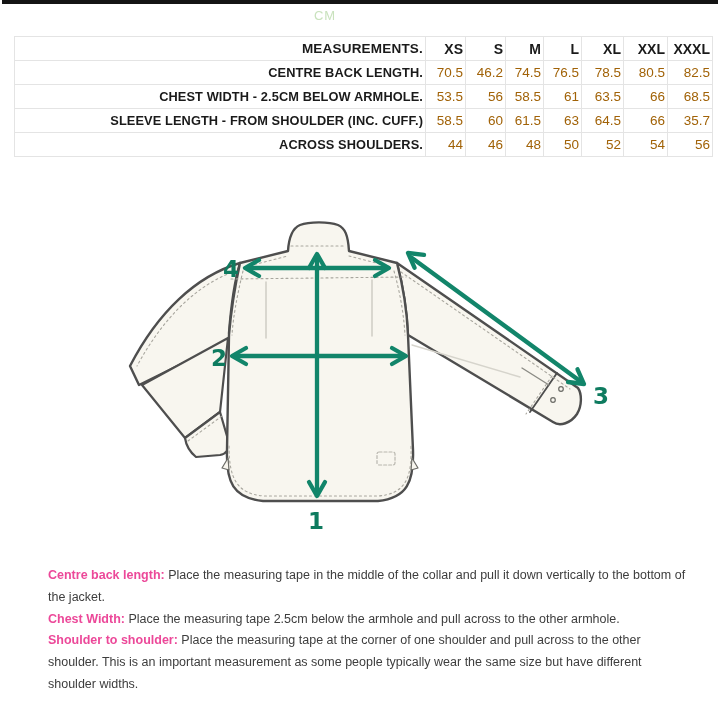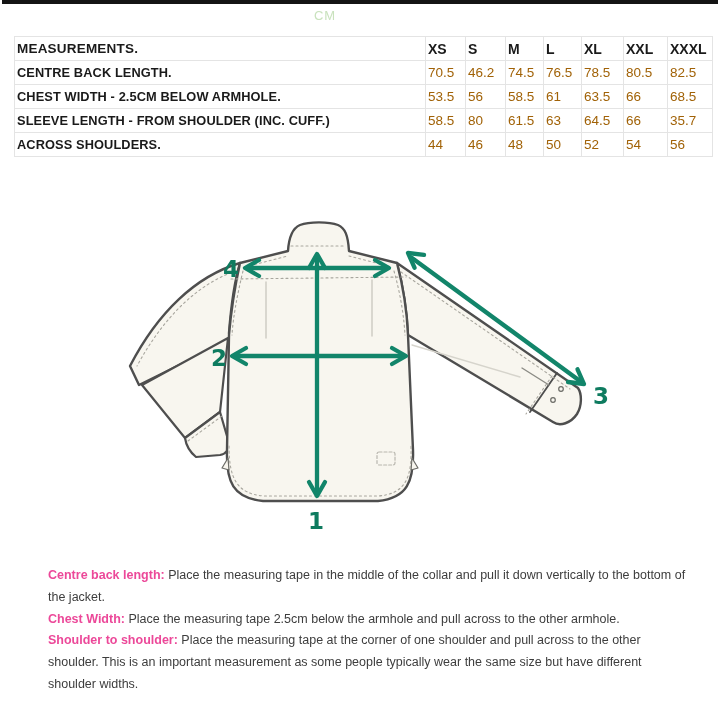--- a/index.html
+++ b/index.html
@@ -23,21 +23,21 @@
   }
   table.size-table {
     position:absolute; top:36px; left:14px;
     width:698px;
     border-collapse:collapse;
     table-layout:fixed;
   }
   table.size-table td, table.size-table th {
     border:1px solid #e4e4e4;
     height:24px;
-    text-align:left;
+    text-align:right;
     vertical-align:middle;
     padding:0 2px;
     white-space:nowrap;
     overflow:hidden;
   }
   th.meas-header { font-size:13.5px; font-weight:bold; letter-spacing:.2px; }
   th.size-header { font-size:14px; font-weight:bold; }
   td.row-label  { font-size:12.8px; font-weight:bold; letter-spacing:.1px; }
   td.value-cell { font-size:13.5px; font-weight:normal; color:#a16207; }
   .diagram-wrap {
@@ -95,21 +95,21 @@
     <td class="value-cell">56</td>
     <td class="value-cell">58.5</td>
     <td class="value-cell">61</td>
     <td class="value-cell">63.5</td>
     <td class="value-cell">66</td>
     <td class="value-cell">68.5</td>
   </tr>
   <tr>
     <td class="row-label">SLEEVE LENGTH - FROM SHOULDER (INC. CUFF.)</td>
     <td class="value-cell">58.5</td>
-    <td class="value-cell">80</td>
+    <td class="value-cell">60</td>
     <td class="value-cell">61.5</td>
     <td class="value-cell">63</td>
     <td class="value-cell">64.5</td>
     <td class="value-cell">66</td>
     <td class="value-cell">35.7</td>
   </tr>
   <tr>
     <td class="row-label">ACROSS SHOULDERS.</td>
     <td class="value-cell">44</td>
     <td class="value-cell">46</td>

